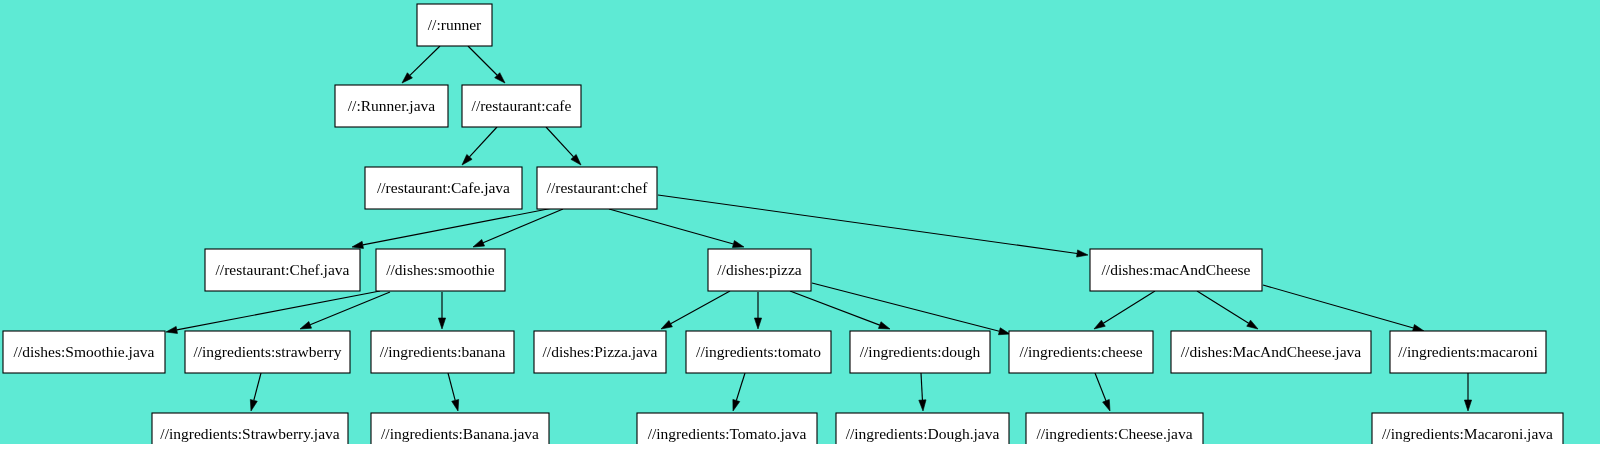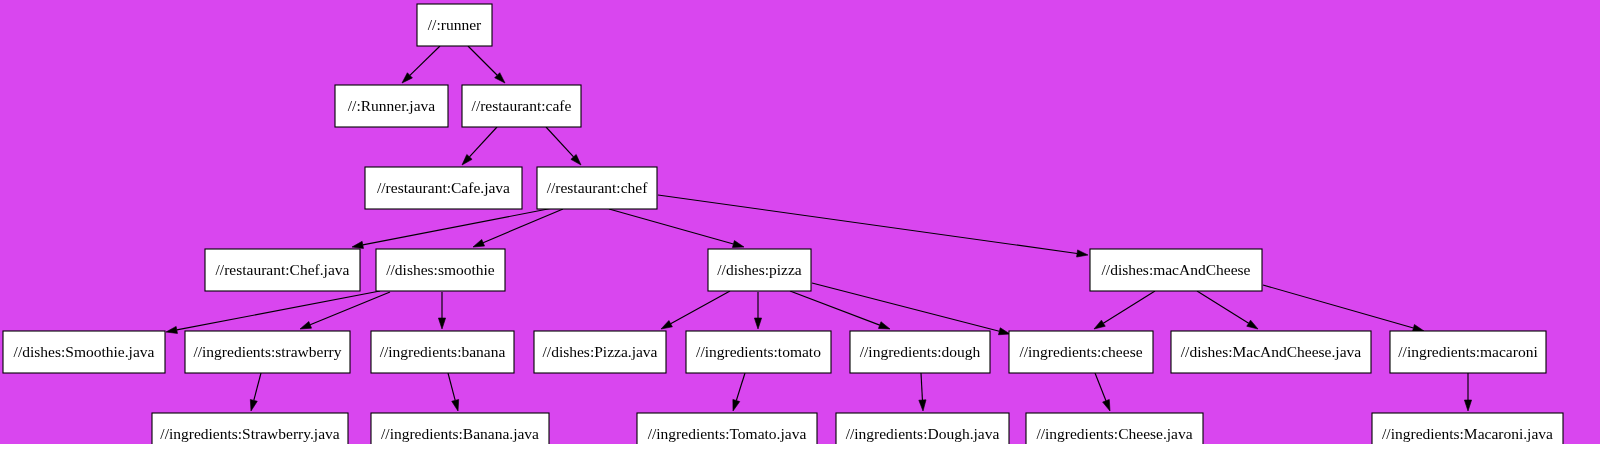--- a/index.html
+++ b/index.html
@@ -4,21 +4,21 @@
 <style>
   html, body {
     margin: 0;
     padding: 0;
     background: #ffffff;
   }
   #graph-canvas {
     position: relative;
     width: 1600px;
     height: 444px;
-    background: #d946ef;
+    background: #5eead4;
     overflow: hidden;
   }
   svg.graph-svg {
     display: block;
     width: 1600px;
     height: 468px;
   }
   .node-box {
     fill: #ffffff;
     stroke: #000000;

